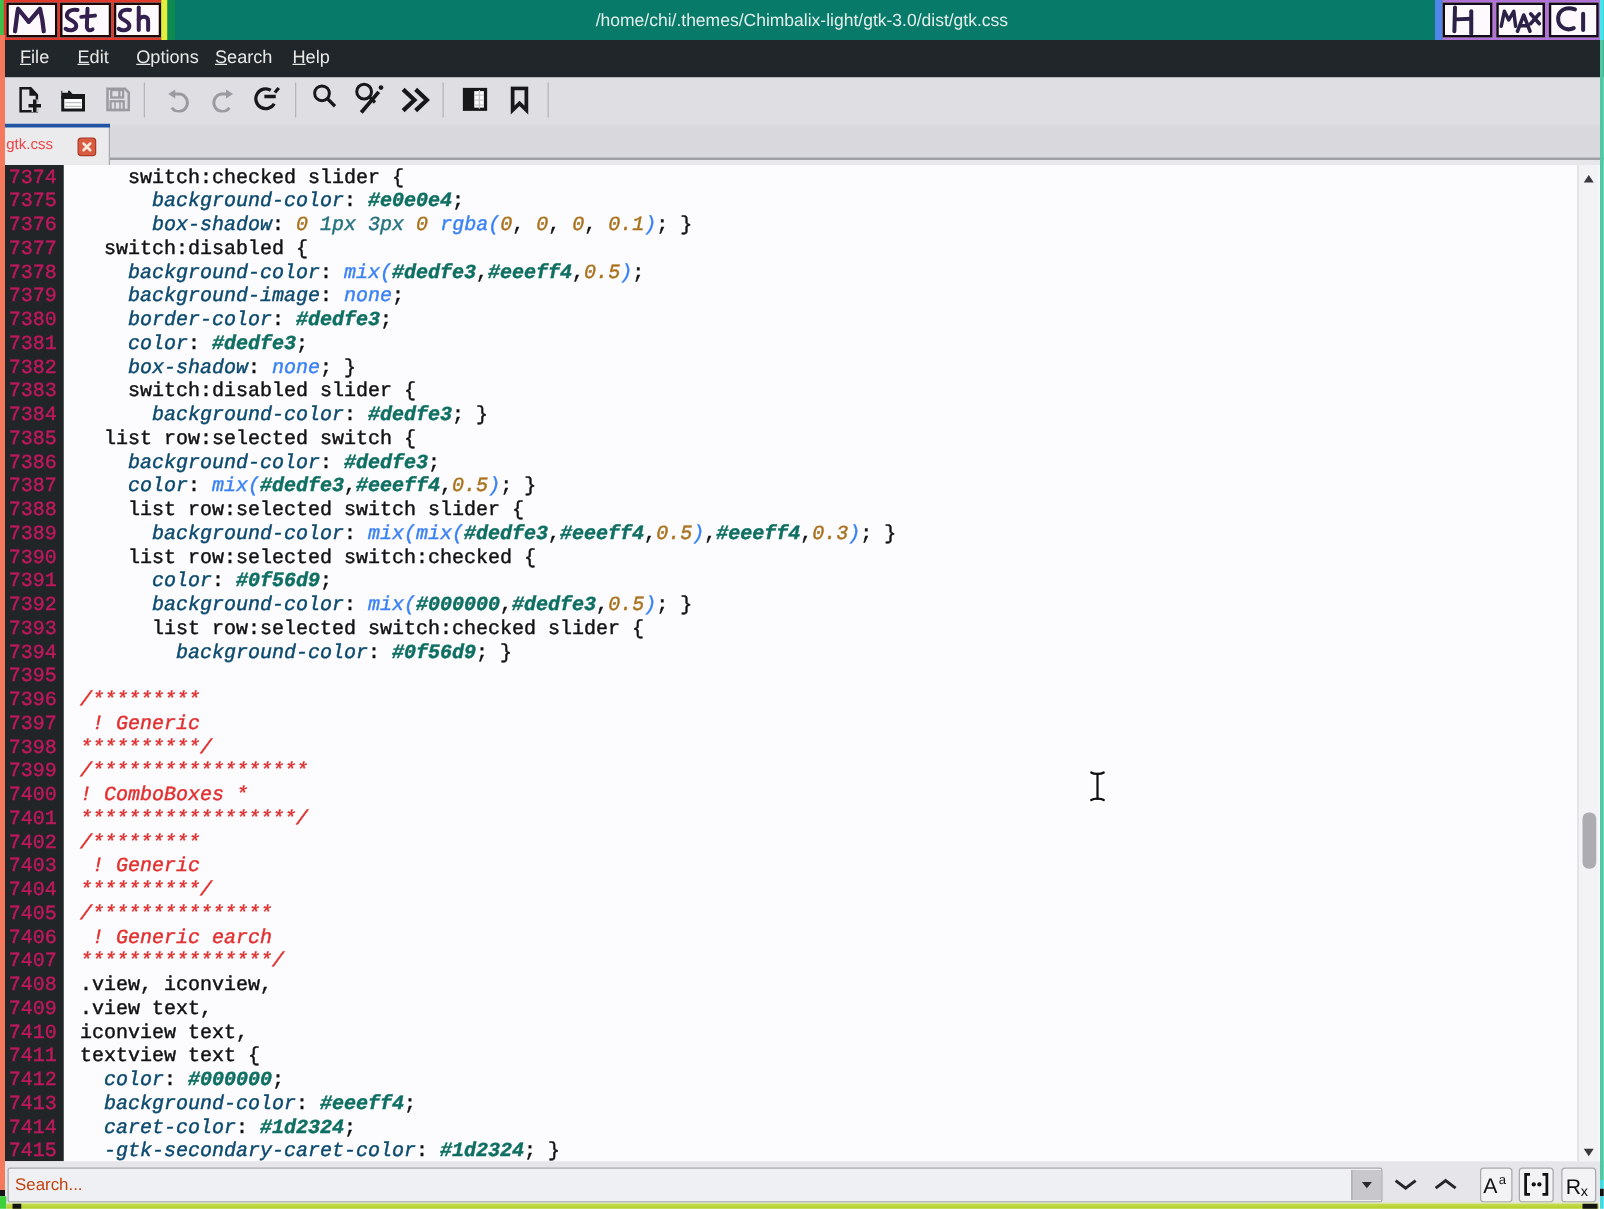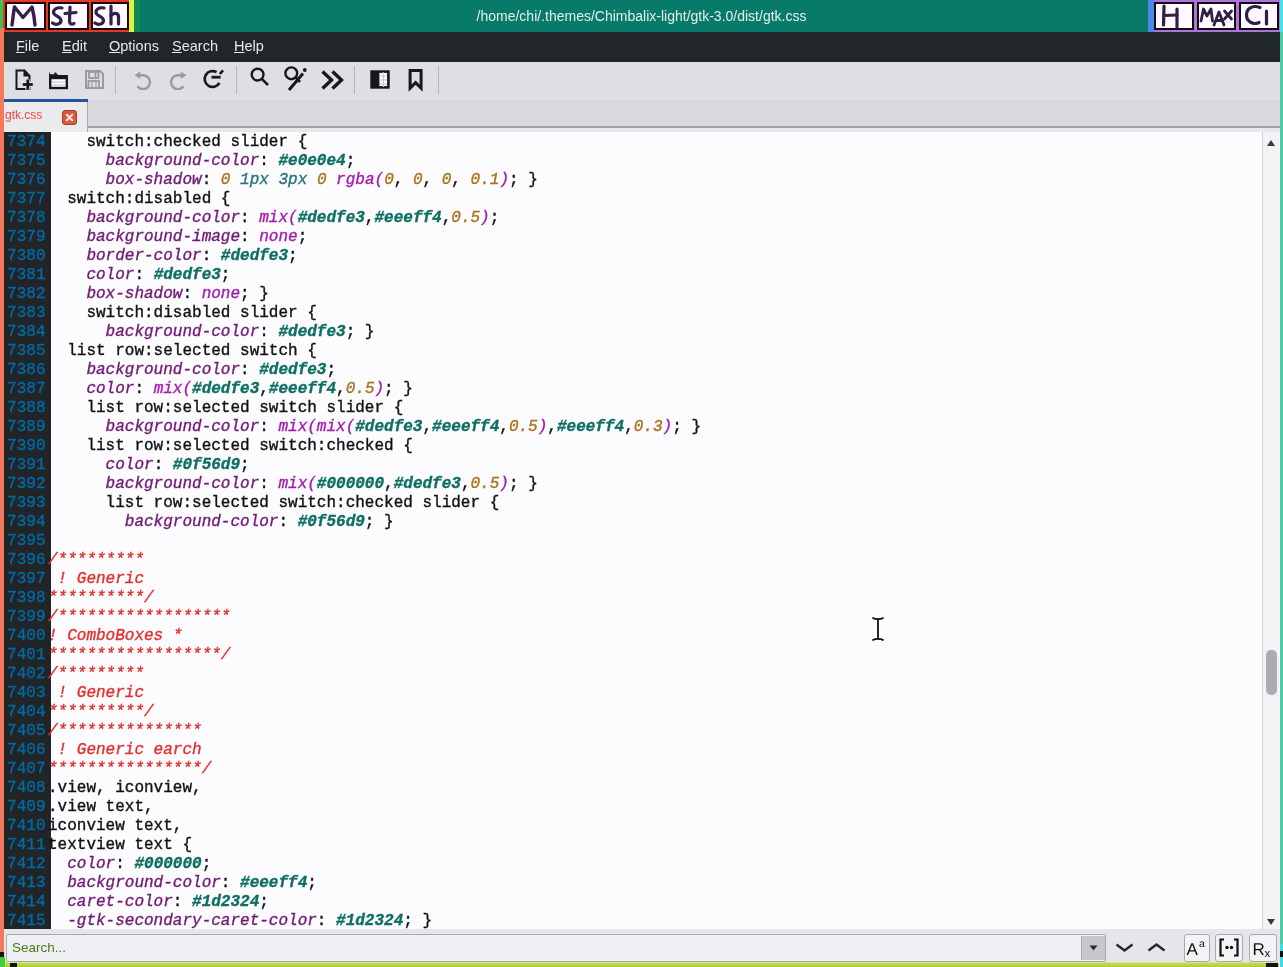--- a/index.html
+++ b/index.html
@@ -1,21 +1,21 @@
 <!DOCTYPE html>
 <html><head><meta charset="utf-8"><style>
 * { margin:0; padding:0; box-sizing:border-box; }
 html,body { width:1283px; height:967px; overflow:hidden; background:#fcfcfe; font-family:"Liberation Sans",sans-serif; }
 .abs { position:absolute; }
 pre { font-family:"Liberation Mono",monospace; font-size:16px; line-height:19px; -webkit-text-stroke:0.35px currentColor; }
-.p { color:#701a75; font-style:italic; }
+.p { color:#0c4a6e; font-style:italic; }
 b.v { color:#0e6f62; font-style:italic; }
 .n { color:#a9731f; font-style:italic; }
 .u { color:#26737f; font-style:italic; }
-.f { color:#a21caf; font-style:italic; }
+.f { color:#3b82f6; font-style:italic; }
 .c { color:#e23030; font-style:italic; }
 </style></head><body>
 
 <div class="abs" style="left:0;top:0;width:1283px;height:32px;background:#077a6a"></div>
 <div class="abs" style="left:2px;top:0;width:127px;height:32px;background:#df3a2c"></div>
 
 <div class="abs" style="left:4.5px;top:2px;width:41px;height:28px;background:#fdf9fc;border:2.4px solid #1c0606"></div>
 <div class="abs" style="left:48px;top:2px;width:40.5px;height:28px;background:#fdf9fc;border:2.4px solid #1c0606"></div>
 <div class="abs" style="left:91px;top:2px;width:38px;height:28px;background:#fdf9fc;border:2.4px solid #1c0606"></div>
 <div class="abs" style="left:129px;top:0;width:4.5px;height:32px;background:#e3ef3d"></div>
@@ -146,21 +146,21 @@
 <div class="abs" style="left:2px;top:99px;width:86px;height:33px;background:#ebebee;border-left:1px solid #aaabb0;border-right:1px solid #aaabb0"></div>
 <div class="abs" style="left:2px;top:99px;width:86px;height:3px;background:#2155a4"></div>
 <div class="abs" style="left:5px;top:108px;font-size:12px;color:#ef4444">gtk.css</div>
 <div class="abs" style="left:62px;top:110px;width:15px;height:14.5px;background:#d95b40;border:1.2px solid #a83c28;border-radius:3px"></div>
 <svg class="abs" style="left:65px;top:112.5px" width="9" height="9" viewBox="0 0 9 9">
     <path d="M1.8 1.8 L7.2 7.2 M7.2 1.8 L1.8 7.2" stroke="#ffe8dc" stroke-width="2" stroke-linecap="round"></path>
   </svg>
 
 <div class="abs" style="left:3.5px;top:132px;width:1259px;height:797px;background:#fcfcfe"></div>
 <div class="abs" style="left:3.5px;top:132px;width:47px;height:797px;background:#212528"></div>
-<pre class="abs" style="left:6px;top:133px;width:39.5px;text-align:right;color:#0369a1">7374
+<pre class="abs" style="left:6px;top:133px;width:39.5px;text-align:right;color:#be185d">7374
 7375
 7376
 7377
 7378
 7379
 7380
 7381
 7382
 7383
 7384
@@ -188,21 +188,21 @@
 7406
 7407
 7408
 7409
 7410
 7411
 7412
 7413
 7414
 7415</pre>
-<pre class="abs" style="left:48px;top:133px;color:#101214">    switch:checked slider {
+<pre class="abs" style="left:64px;top:133px;color:#101214">    switch:checked slider {
       <span class="p">background-color</span>: <b class="v">#e0e0e4</b>;
       <span class="p">box-shadow</span>: <span class="n">0</span> <span class="u">1px</span> <span class="u">3px</span> <span class="n">0</span> <span class="f">rgba(</span><span class="n">0</span>, <span class="n">0</span>, <span class="n">0</span>, <span class="n">0.1</span><span class="f">)</span>; }
   switch:disabled {
     <span class="p">background-color</span>: <span class="f">mix(</span><b class="v">#dedfe3</b>,<b class="v">#eeeff4</b>,<span class="n">0.5</span><span class="f">)</span>;
     <span class="p">background-image</span>: <span class="f">none</span>;
     <span class="p">border-color</span>: <b class="v">#dedfe3</b>;
     <span class="p">color</span>: <b class="v">#dedfe3</b>;
     <span class="p">box-shadow</span>: <span class="f">none</span>; }
     switch:disabled slider {
       <span class="p">background-color</span>: <b class="v">#dedfe3</b>; }
@@ -243,21 +243,21 @@
 <svg class="abs" style="left:1266px;top:139px" width="10" height="8" viewBox="0 0 10 8">
     <path d="M5 1 L9 7 L1 7 z" fill="#3a3a3e"></path>
   </svg>
 <svg class="abs" style="left:1266px;top:918px" width="10" height="8" viewBox="0 0 10 8">
     <path d="M5 7 L9 1 L1 1 z" fill="#3a3a3e"></path>
   </svg>
 <div class="abs" style="left:1265.5px;top:650px;width:11px;height:45px;background:#acacb1;border-radius:5px"></div>
 
 <div class="abs" style="left:0;top:929px;width:1283px;height:33px;background:#e5e5ea"></div>
 <div class="abs" style="left:6px;top:933.5px;width:1100px;height:28px;background:#eff0f3;border:1.5px solid #a9a9ad;border-radius:2px"></div>
-<div class="abs" style="left:12px;top:940px;font-size:13.5px;color:#4d7c0f">Search...</div>
+<div class="abs" style="left:12px;top:940px;font-size:13.5px;color:#c2410c">Search...</div>
 <div class="abs" style="left:1081px;top:935.5px;width:24px;height:24.5px;background:#c8c8cc;border-left:1px solid #a9a9ad"></div>
 <svg class="abs" style="left:1089px;top:945px" width="9" height="6" viewBox="0 0 9 6">
     <path d="M0.5 0.5 L8.5 0.5 L4.5 5.5 z" fill="#2a2a2e"></path>
   </svg>
 <svg class="abs" style="left:1114px;top:942px" width="21" height="11" viewBox="0 0 21 11">
     <path d="M2.5 2.5 L10.5 8.5 L18.5 2.5" fill="none" stroke="#26262a" stroke-width="2.4"></path>
   </svg>
 <svg class="abs" style="left:1146px;top:942px" width="21" height="11" viewBox="0 0 21 11">
     <path d="M2.5 8.5 L10.5 2.5 L18.5 8.5" fill="none" stroke="#26262a" stroke-width="2.4"></path>
   </svg>

